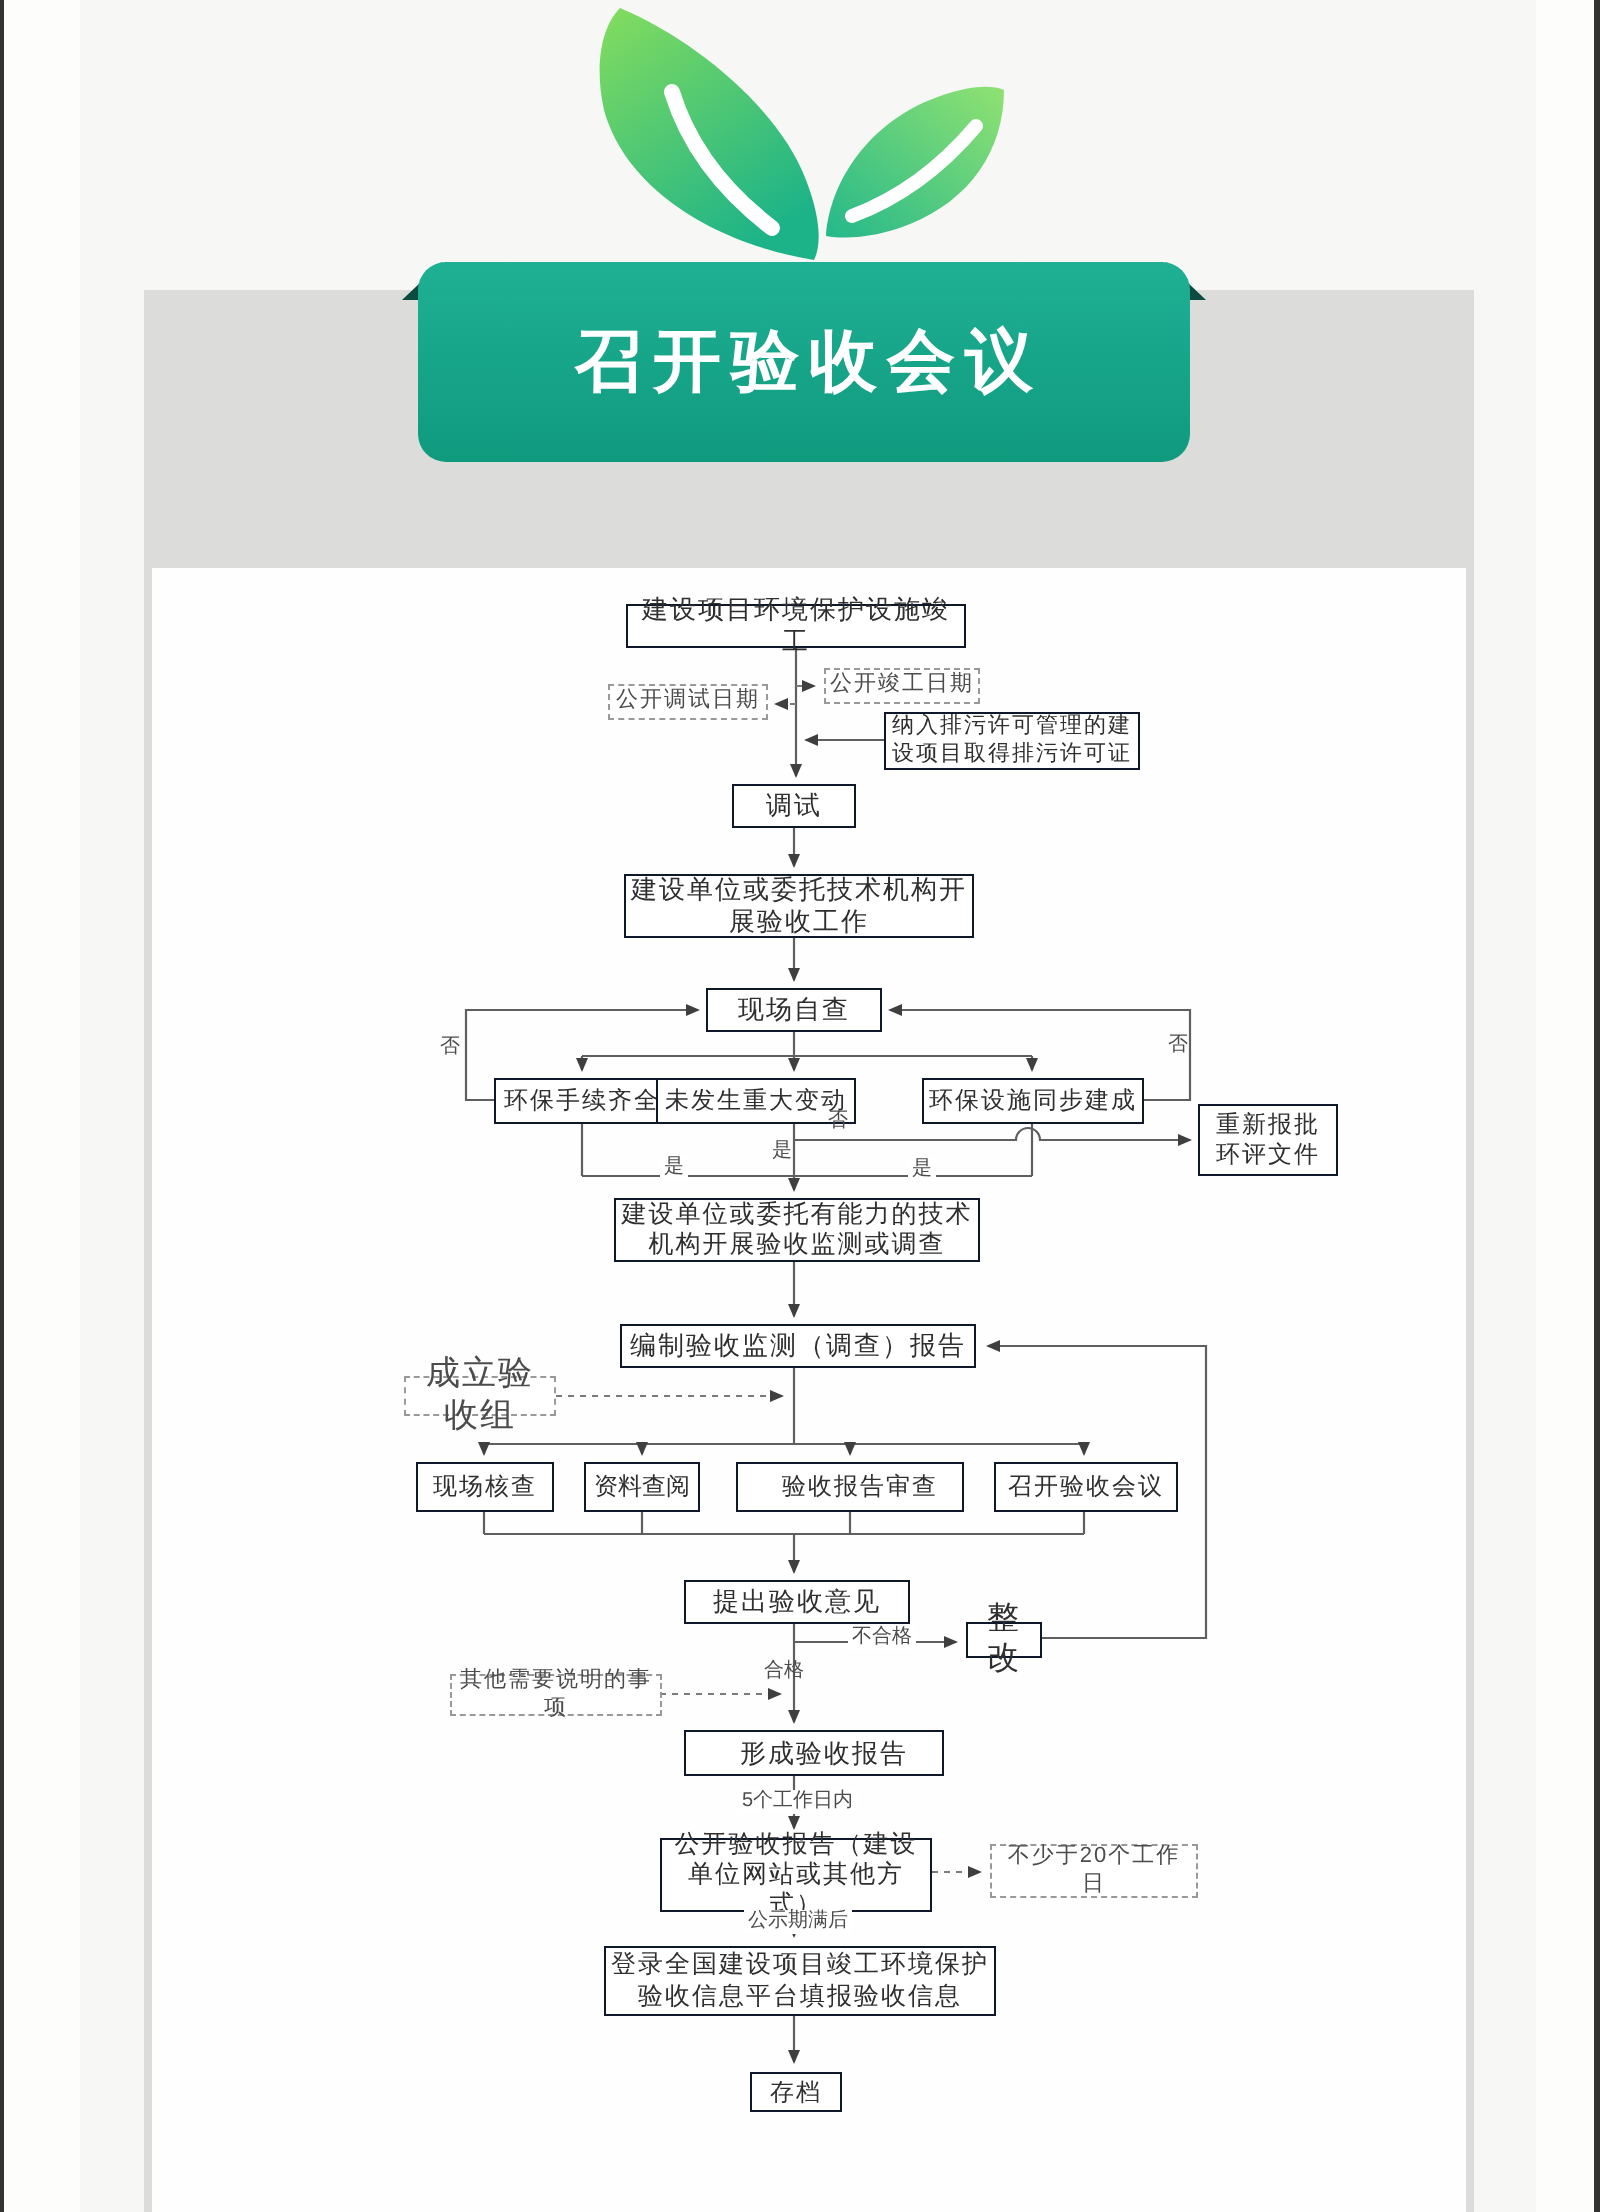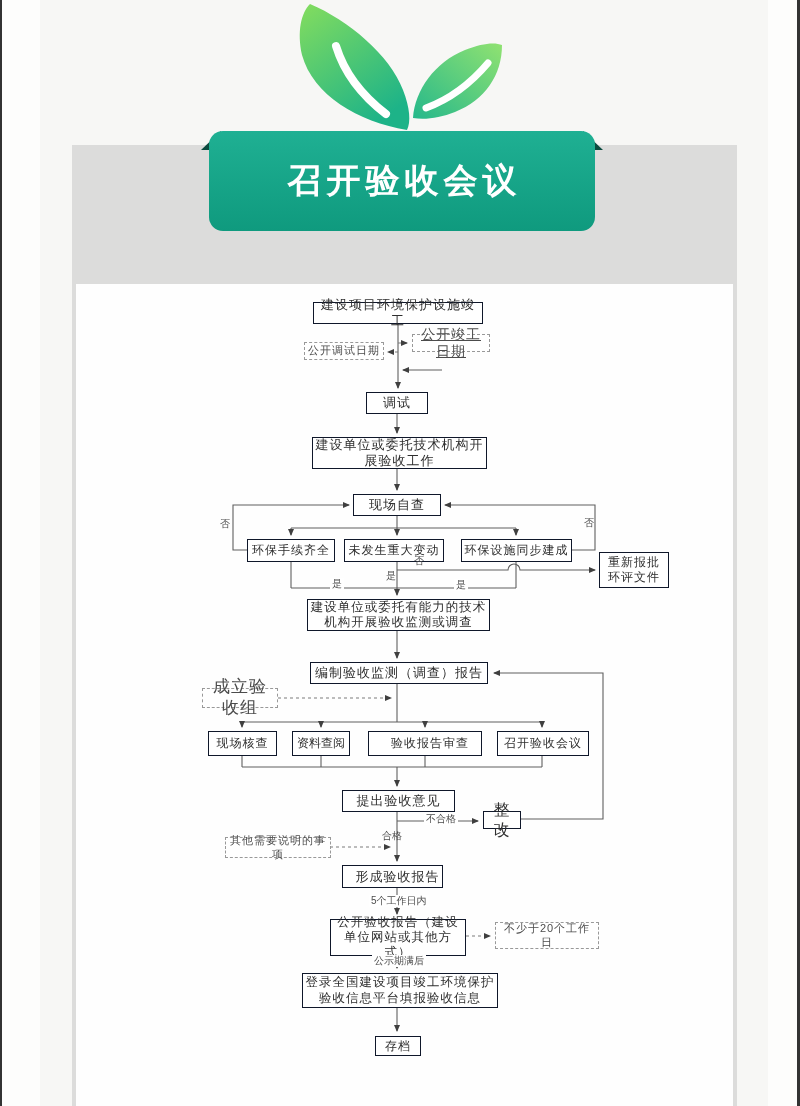--- a/index.html
+++ b/index.html
@@ -45,41 +45,41 @@
   
   .nd{
     position:absolute;box-sizing:border-box;background:#ffffff;
     border:1px solid #0f172a;color:#2f2f2f;z-index:5;
     display:flex;align-items:center;justify-content:center;text-align:center;
     line-height:1.22;letter-spacing:1px;padding:1px 2px;
   }
   .nd.dash{border:1px dashed #999;color:#4c4c4c;}
 
   #n1 {left:313px;top:302px;width:170px;height:22px;font-size:13px;}
-  #d1 {left:412px;top:334px;width:78px;height:18px;font-size:14px;text-decoration:underline;}
+  #d1 {left:412px;top:334px;width:78px;height:18px;font-size:11px;}
   #d2 {left:304px;top:342px;width:80px;height:18px;font-size:11px;}
   #n2 {left:442px;top:356px;width:128px;height:29px;font-size:11px;}
   #n3 {left:366px;top:392px;width:62px;height:22px;font-size:13px;}
   #n4 {left:312px;top:437px;width:175px;height:32px;font-size:13px;}
   #n5 {left:353px;top:494px;width:88px;height:22px;font-size:13px;}
   #n6 {left:247px;top:539px;width:88px;height:23px;font-size:12px;}
-  #n7 {left:344px;top:539px;width:100px;height:23px;font-size:12px;}
+  #n7 {left:328px;top:539px;width:100px;height:23px;font-size:12px;}
   #n8 {left:461px;top:539px;width:111px;height:23px;font-size:12px;}
   #n9 {left:599px;top:552px;width:70px;height:36px;font-size:12px;}
   #n10{left:307px;top:599px;width:183px;height:32px;font-size:12.5px;}
   #n11{left:310px;top:662px;width:178px;height:22px;font-size:13px;}
   #d3 {left:202px;top:688px;width:76px;height:20px;font-size:17px;}
   #n12{left:208px;top:731px;width:69px;height:25px;font-size:12px;}
   #n13{left:292px;top:731px;width:58px;height:25px;font-size:12px;letter-spacing:0;}
   #n14{left:368px;top:731px;width:114px;height:25px;font-size:12px;padding-left:12px;}
   #n15{left:497px;top:731px;width:92px;height:25px;font-size:12px;}
   #n16{left:342px;top:790px;width:113px;height:22px;font-size:13px;}
   #n17{left:483px;top:811px;width:38px;height:18px;font-size:16px;}
   #d4 {left:225px;top:837px;width:106px;height:21px;font-size:11px;}
-  #n18{left:342px;top:865px;width:101px;height:23px;font-size:13px;padding-left:12px;}
+  #n18{left:342px;top:865px;width:130px;height:23px;font-size:13px;padding-left:12px;}
   #n19{left:330px;top:919px;width:136px;height:37px;font-size:12.5px;}
   #d5 {left:495px;top:922px;width:104px;height:27px;font-size:11px;}
   #n20{left:302px;top:973px;width:196px;height:35px;font-size:12.5px;}
   #n21{left:375px;top:1036px;width:46px;height:20px;font-size:12px;}
 
   
   .fl{position:absolute;font-size:10px;color:#4c4c4c;line-height:12px;z-index:6;}
   .wbg{background:#ffffff;padding:0 2px;}
   #lb-no-left {left:220px;top:518px;}
   #lb-no-right{left:584px;top:517px;}
@@ -180,20 +180,21 @@
     <path class="c d" d="M330,847 H390" marker-end="url(#ah)"></path>
     <path class="c" d="M397,888 V914" marker-end="url(#ah)"></path>
     <path class="c d" d="M466,936 H490" marker-end="url(#ah)"></path>
     <path class="c" d="M397,955 V968" marker-end="url(#ah)"></path>
     <path class="c" d="M397,1007 V1031" marker-end="url(#ah)"></path>
   </svg>
 
   <div class="nd" id="n1">建设项目环境保护设施竣工</div>
   <div class="nd dash" id="d1">公开竣工日期</div>
   <div class="nd dash" id="d2">公开调试日期</div>
+  <div class="nd" id="n2">纳入排污许可管理的建设项目取得排污许可证</div>
   <div class="nd" id="n3">调试</div>
   <div class="nd" id="n4">建设单位或委托技术机构开展验收工作</div>
   <div class="nd" id="n5">现场自查</div>
   <div class="nd" id="n6">环保手续齐全</div>
   <div class="nd" id="n7">未发生重大变动</div>
   <div class="nd" id="n8">环保设施同步建成</div>
   <div class="nd" id="n9">重新报批环评文件</div>
   <div class="nd" id="n10">建设单位或委托有能力的技术机构开展验收监测或调查</div>
   <div class="nd" id="n11">编制验收监测（调查）报告</div>
   <div class="nd dash" id="d3">成立验收组</div>

